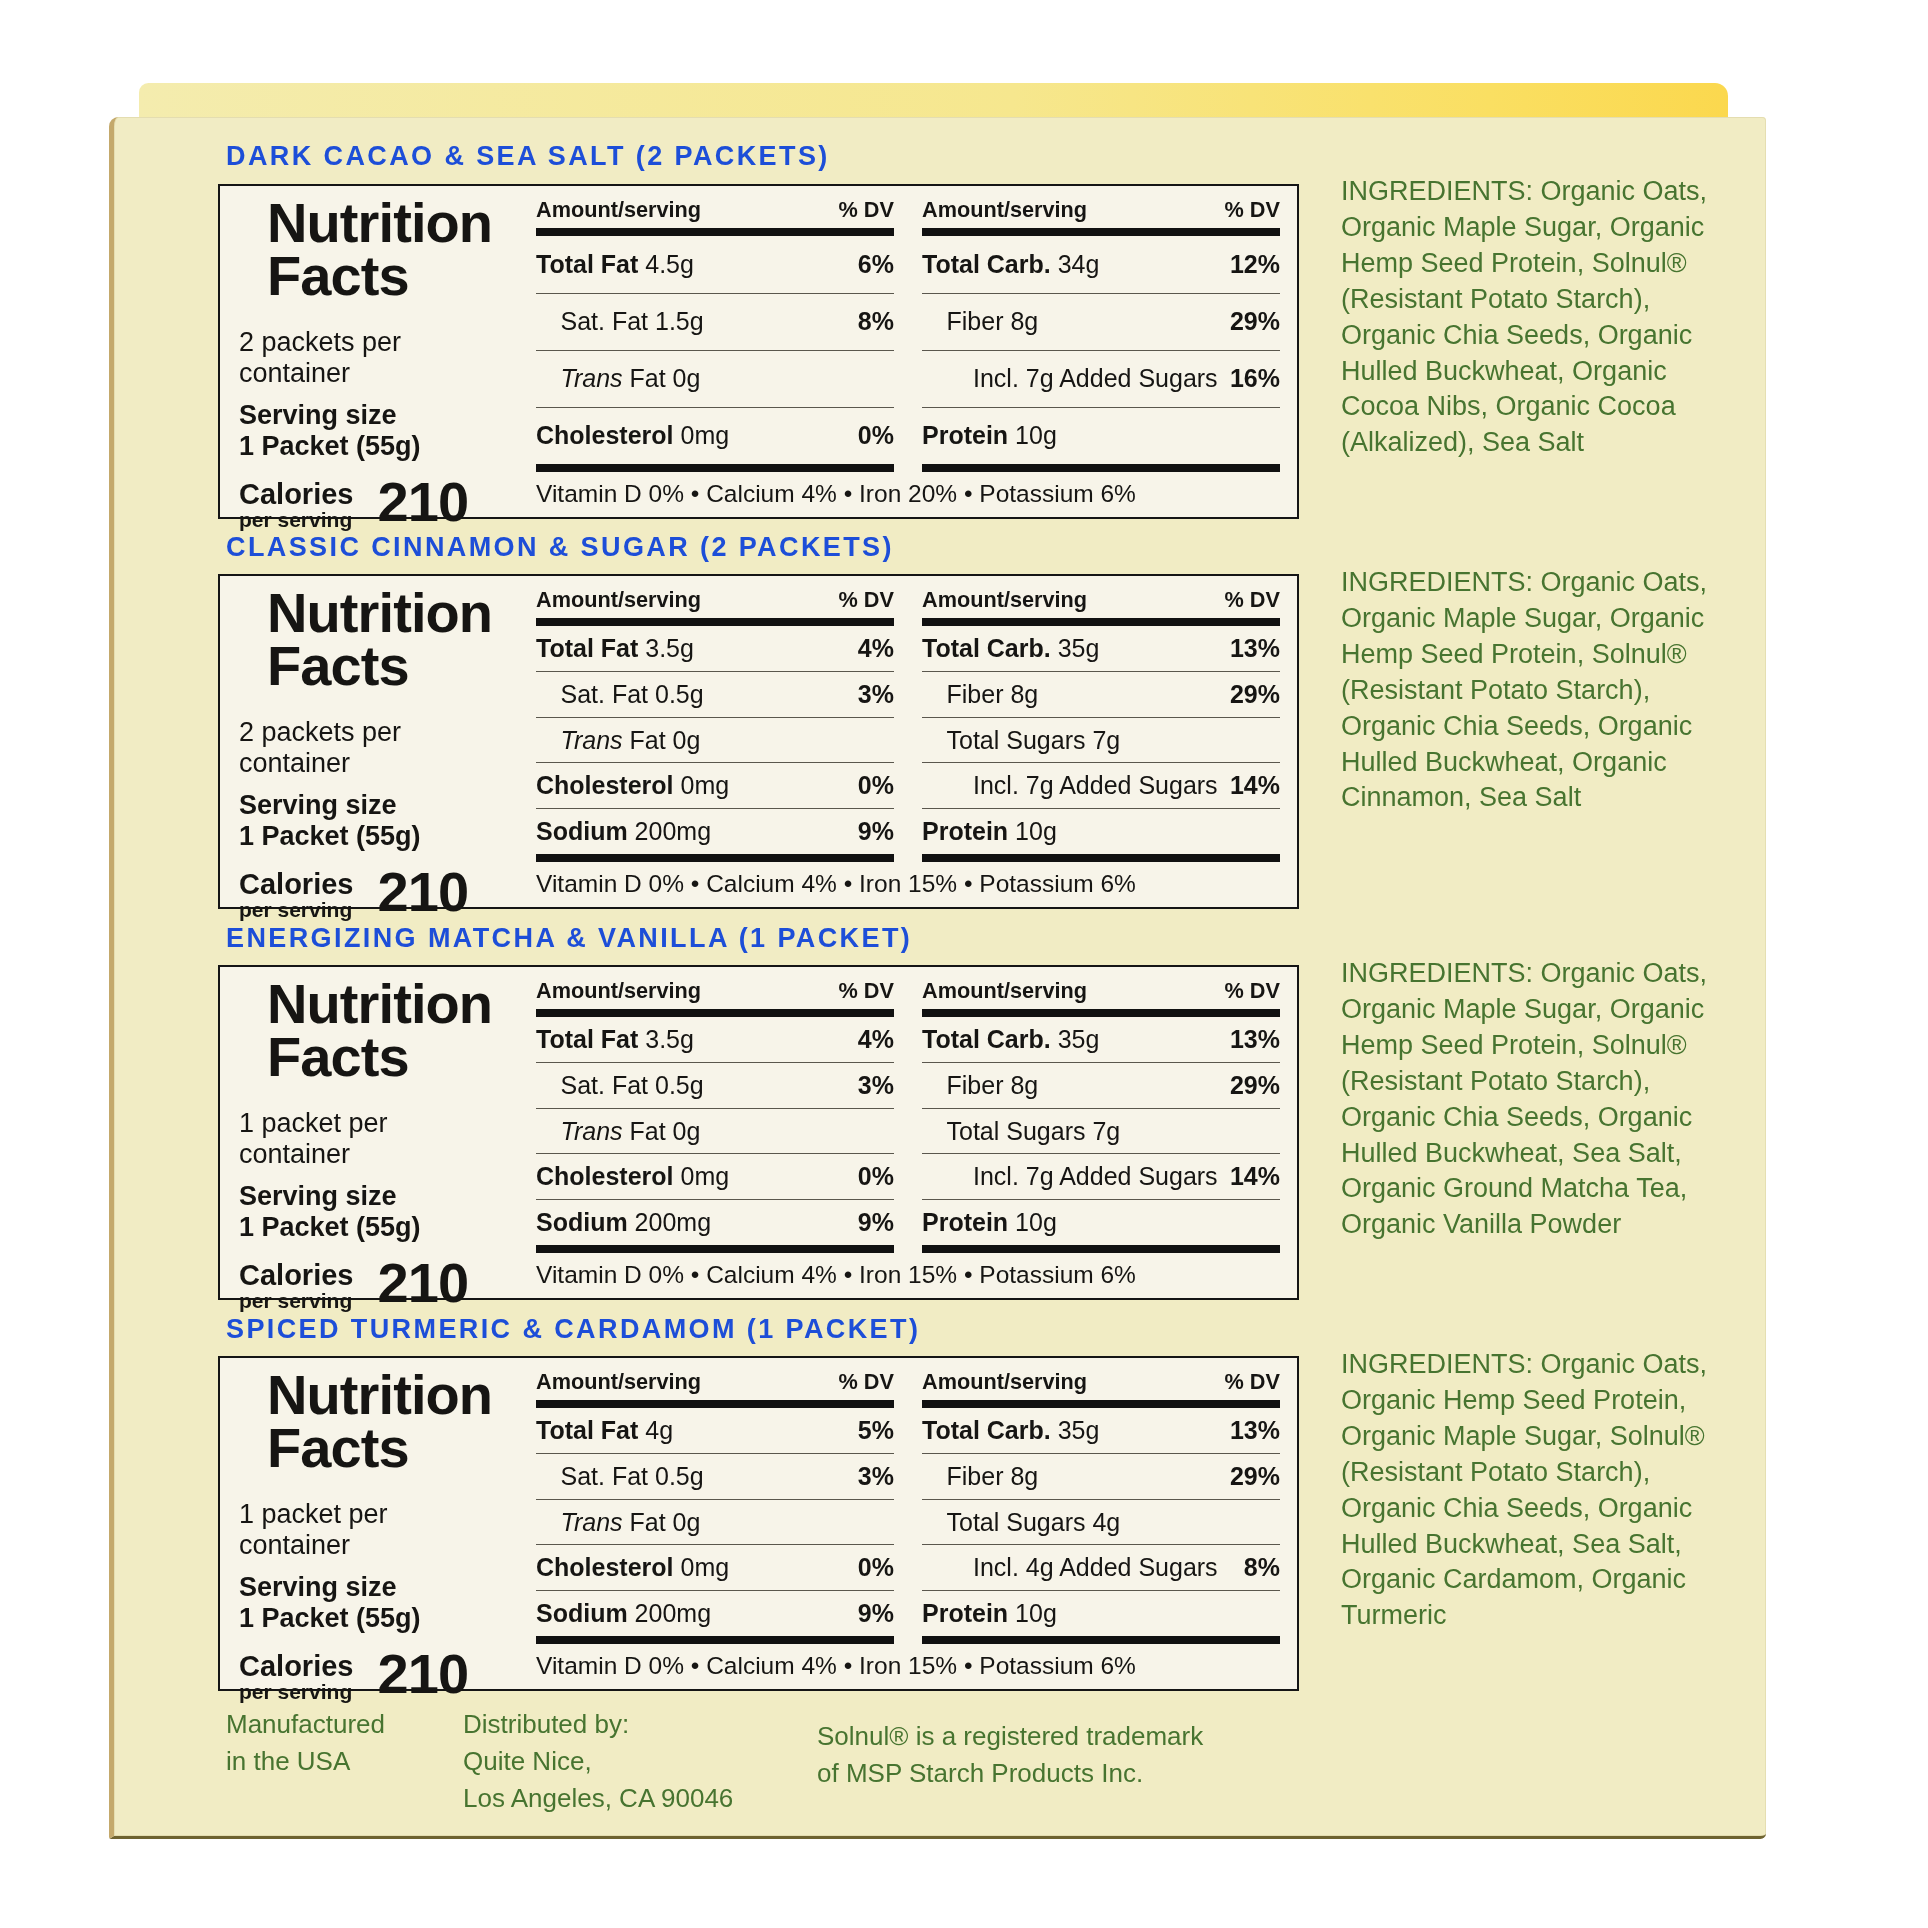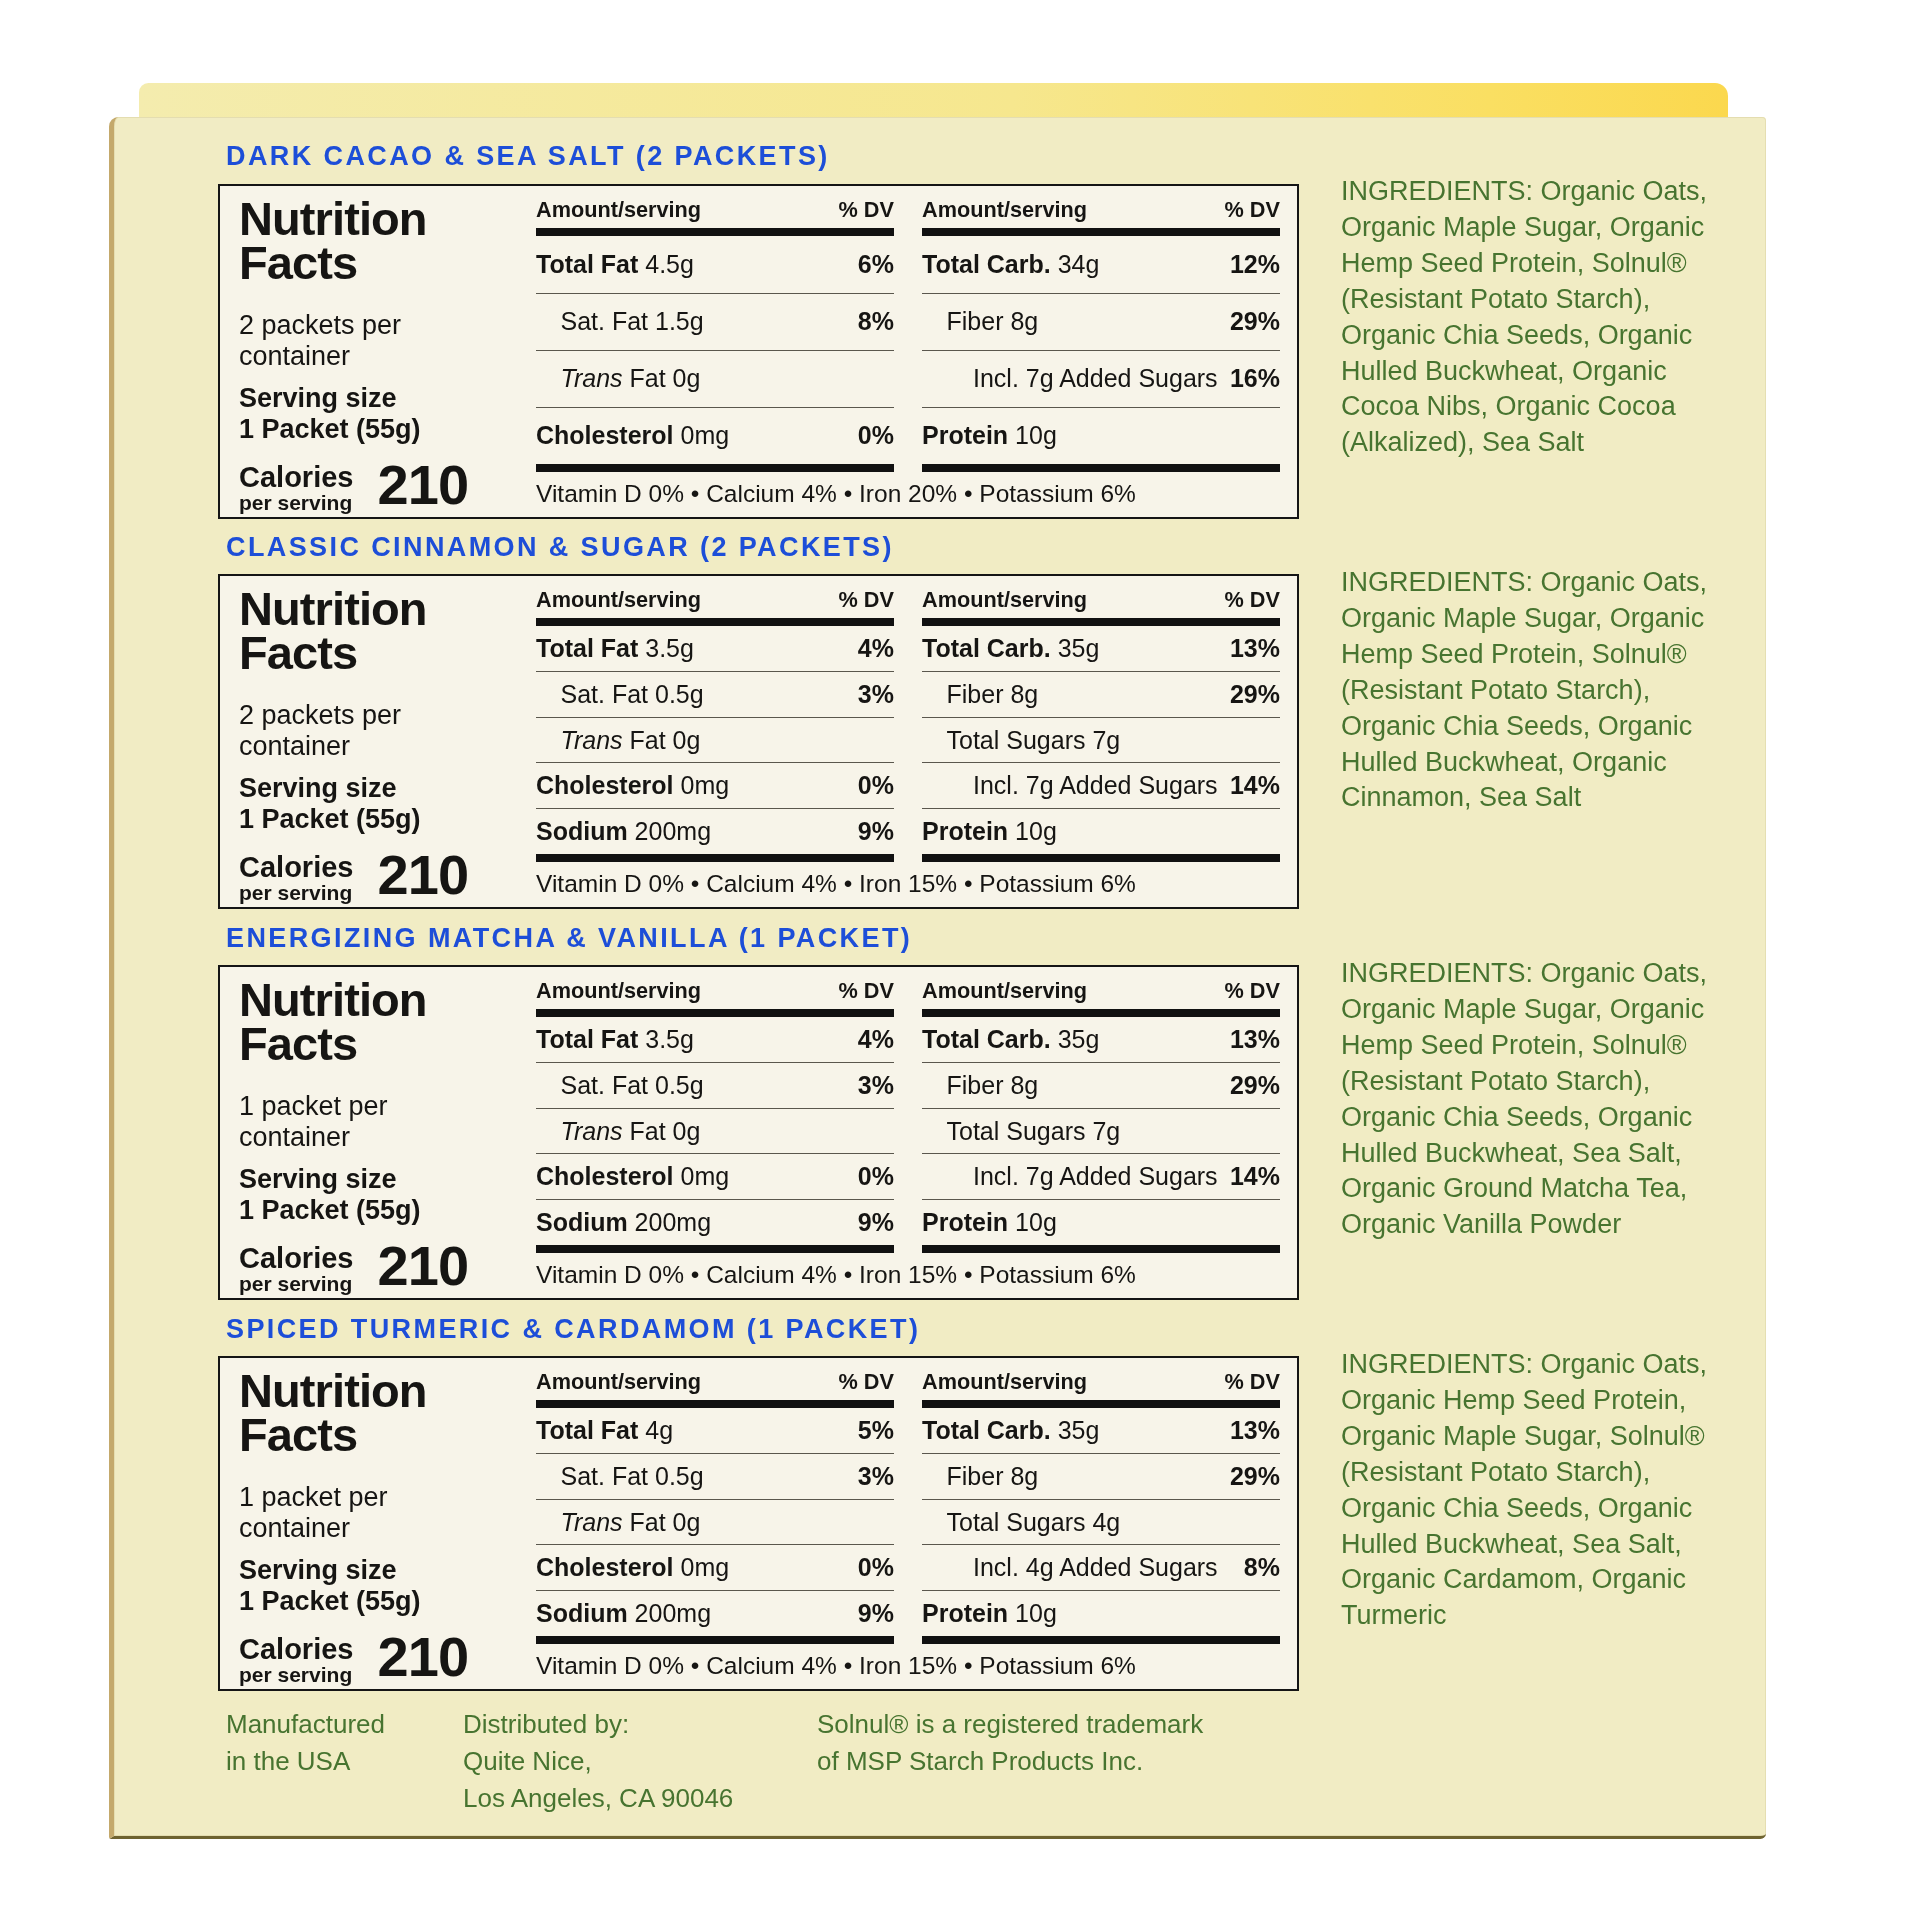--- a/index.html
+++ b/index.html
@@ -34,21 +34,21 @@
 
   
   .nf{
     position:absolute;left:218px;width:1081px;height:335px;
     background:#f7f4e9;border:2.8px solid #151515;box-sizing:border-box;
     padding:11.3px 17px 9.4px 19px;
     display:grid;grid-template-columns:269px 1fr 1fr;grid-template-rows:1fr auto;
     column-gap:28px;
   }
   .nf-left{grid-row:1/3;display:flex;flex-direction:column;}
-  .nf-title{font-size:47px;line-height:0.94;font-weight:900;letter-spacing:-0.9px;}
+  .nf-title{font-size:56px;line-height:0.94;font-weight:900;letter-spacing:-0.9px;margin-left:28px;}
   .rule{height:1.9px;background:#3a3a3a;}
   .r1{margin:15px 0 9.4px;}
   .r2{margin:11.3px 0 7.5px;}
   .packets{font-size:27px;line-height:1.14;}
   .ssize{font-size:27px;font-weight:800;line-height:1.14;margin-top:11.3px;}
   .cal{display:flex;gap:24px;margin-top:auto;}
   .cal-words{font-weight:900;line-height:1.0;}
   .cal-w1{font-size:29px;}
   .cal-w2{font-size:21px;}
   .cal-n{font-size:56px;font-weight:900;line-height:0.78;letter-spacing:-0.9px;}
@@ -74,21 +74,21 @@
     font-size:27px;line-height:1.33;color:#477430;
   }
 
   
   .foot-col{
     position:absolute;top:1706px;
     font-size:26px;line-height:1.42;color:#477430;
   }
   #foot-made{left:226px;width:235px;}
   #foot-dist{left:463px;width:339px;}
-  #foot-tm{left:817px;width:546px;}
+  #foot-tm{left:817px;width:546px;margin-top:12px;}
 </style>
 </head>
 <body>
 
 <div id="page">
   <div class="flap"></div>
   <div class="box"></div>
   <div id="sections">
       <div class="sec-title" style="top: 141px;">DARK CACAO &amp; SEA SALT (2 PACKETS)</div>
       <div class="nf" style="top: 184px;">

